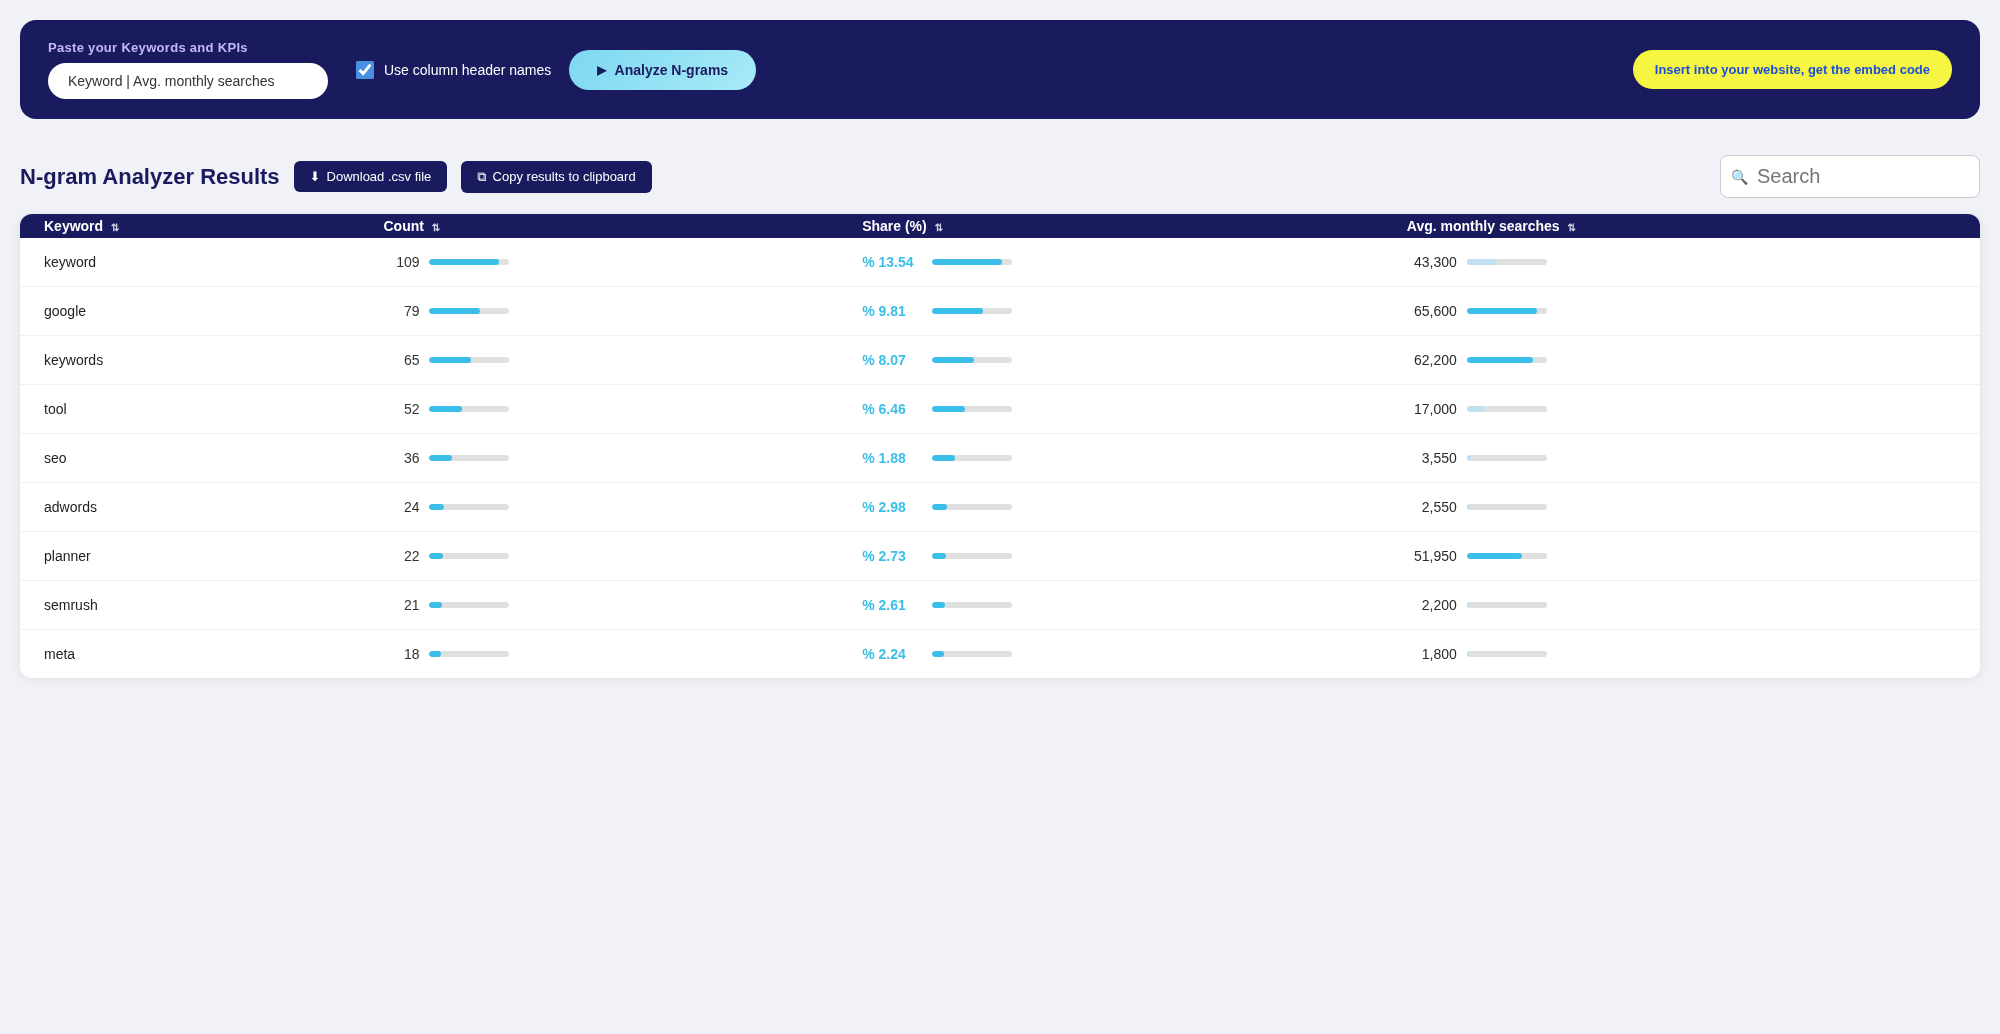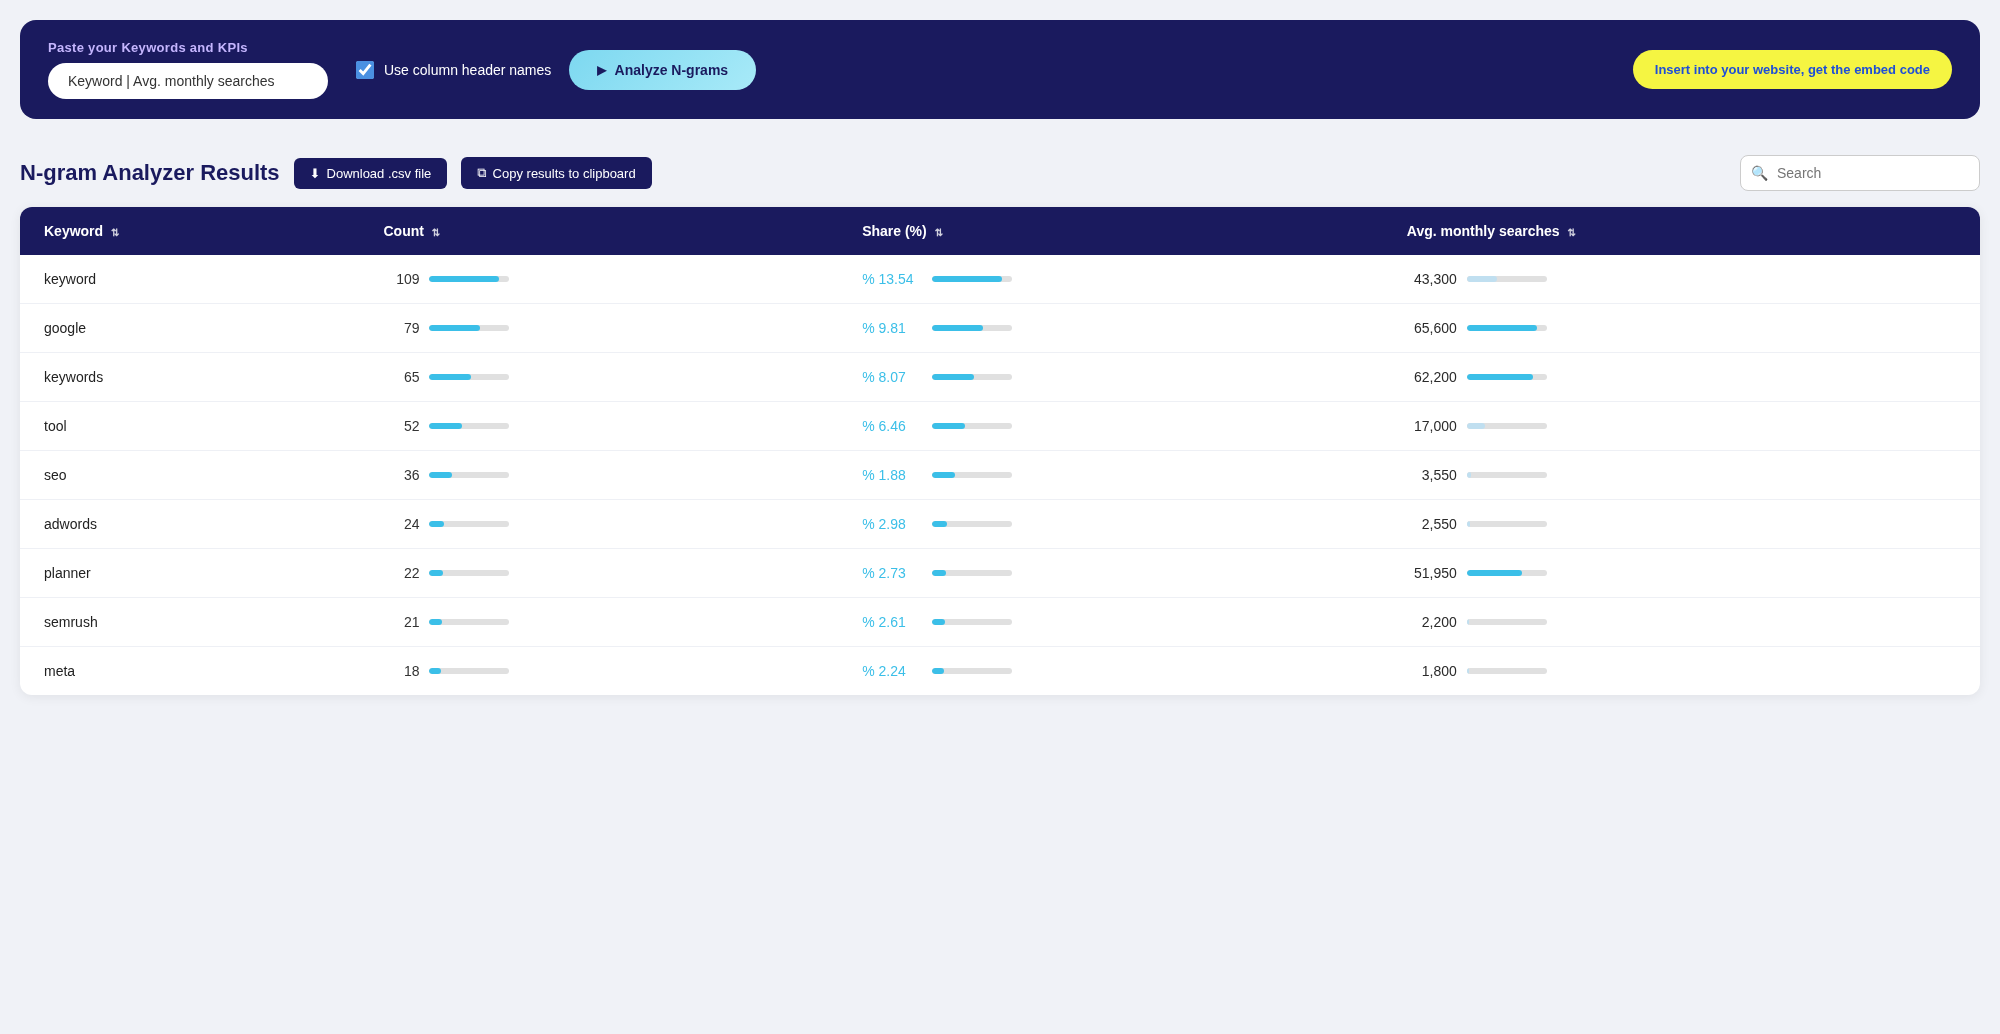--- a/index.html
+++ b/index.html
@@ -167,24 +167,24 @@
 
     .search-box-wrap {
       margin-left: auto;
       position: relative;
     }
 
     .search-box {
       border: 1.5px solid #ccc;
       border-radius: 8px;
       padding: 9px 14px 9px 36px;
-      font-size: 14px;
+      font-size: 20px;
       color: #333;
       outline: none;
-      width: 240px;
+      width: 260px;
       background: #fff;
     }
 
     .search-icon-pos {
       position: absolute;
       left: 11px;
       top: 50%;
       transform: translateY(-50%);
       color: #aaa;
       font-size: 14px;
@@ -204,21 +204,21 @@
     }
 
     thead tr {
       background: #1a1a5e;
     }
 
     thead th {
       color: #fff;
       font-size: 14px;
       font-weight: 600;
-      padding: 16px 24px;
+      padding: 4px 24px;
       text-align: left;
       cursor: pointer;
       user-select: none;
       white-space: nowrap;
     }
 
     thead th .sort-arrows {
       font-size: 10px;
       margin-left: 4px;
       opacity: 0.8;
@@ -274,21 +274,21 @@
 
     .bar-fill.light {
       background: #c0dff0;
     }
 
     .cell-share {
       display: flex;
       align-items: center;
       gap: 10px;
       color: #3bbfe8;
-      font-weight: 400;
+      font-weight: 700;
     }
 
     .cell-share .pct {
       min-width: 60px;
     }
 
     .cell-avg {
       display: flex;
       align-items: center;
       gap: 10px;

